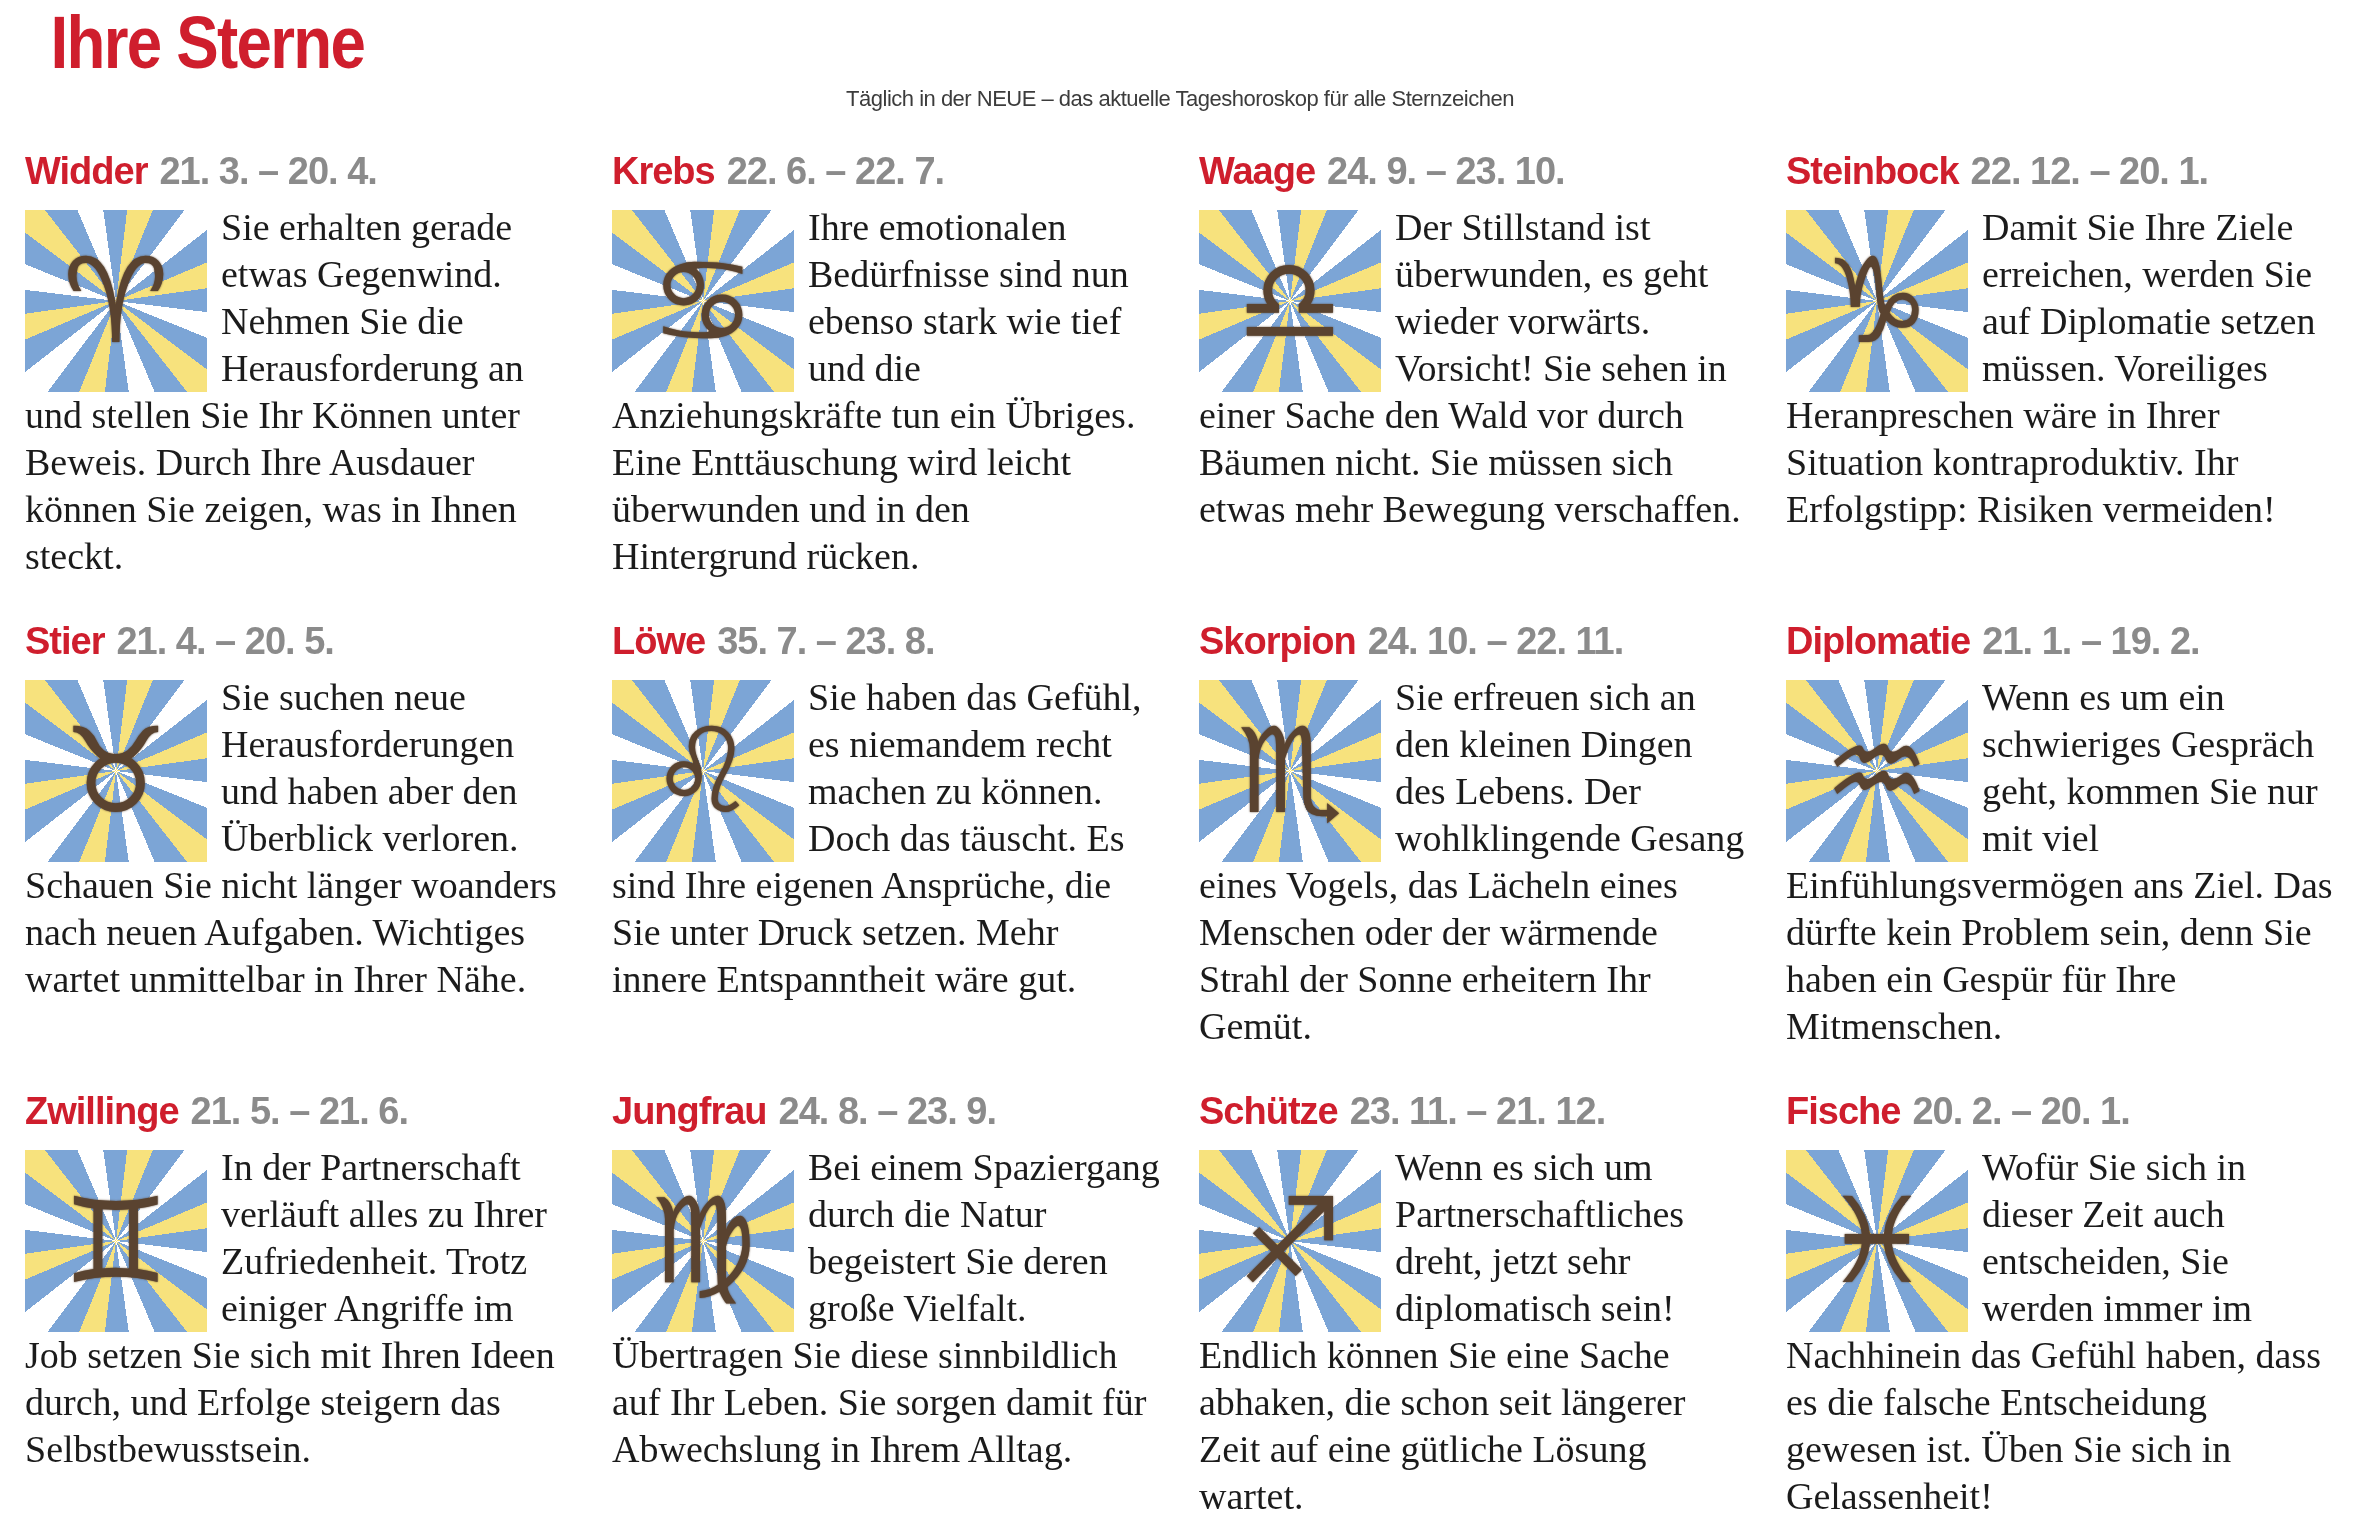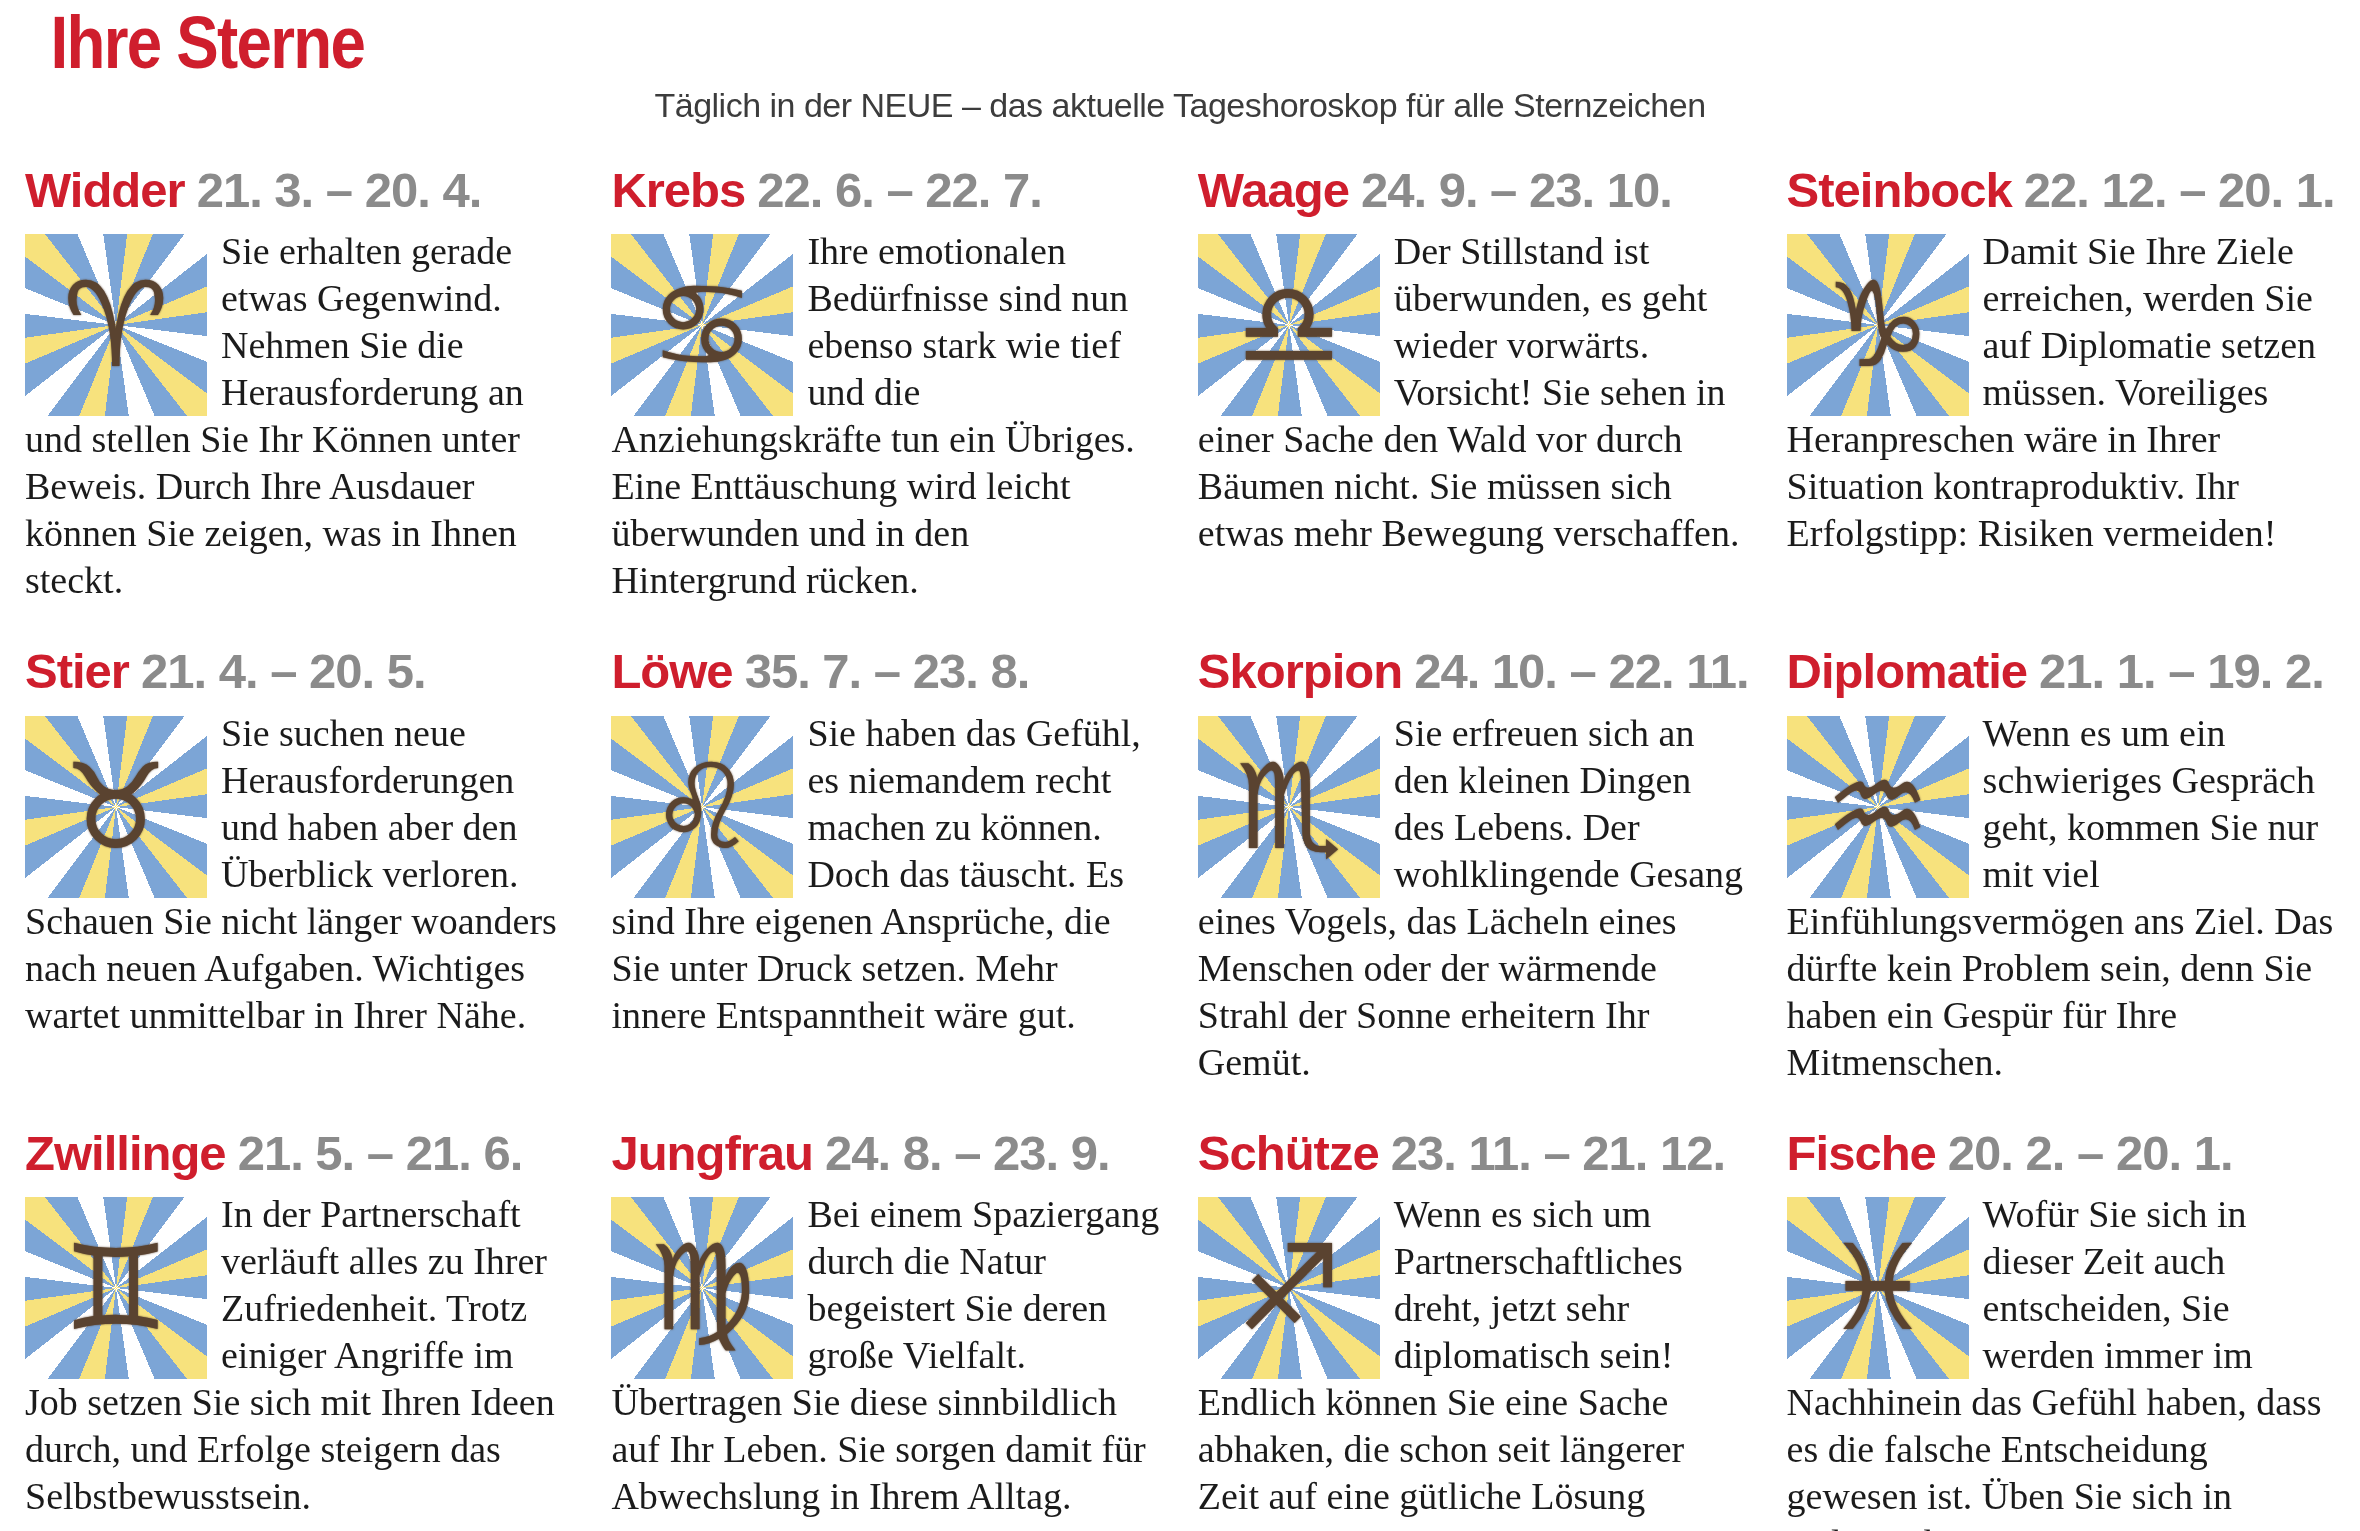--- a/index.html
+++ b/index.html
@@ -1,23 +1,23 @@
 <!DOCTYPE html>
 <html lang="de"><head>
 <meta charset="utf-8">
 <style>
   html,body{margin:0;padding:0;background:#ffffff;}
   body{width:2360px;height:1531px;overflow:hidden;font-family:"Liberation Sans",sans-serif;}
   .page{padding:4px 25px 0 25px;}
   .title{text-align:left;margin:2px 0 6px 0;}
   .title .t-inner{display:inline-block;color:#cf1e2d;font-weight:800;font-size:74px;
     letter-spacing:-2px;transform:scaleX(.86);transform-origin:center;line-height:1.0;}
-  .subtitle{text-align:center;color:#3c3c3c;font-size:34px;letter-spacing:-.5px;margin:0 0 40px 0;}
+  .subtitle{text-align:center;color:#3c3c3c;font-size:22px;letter-spacing:-.5px;margin:0 0 40px 0;}
   .grid{display:grid;grid-template-columns:repeat(4,1fr);column-gap:38px;row-gap:42px;}
-  .sign-header{font-weight:700;font-size:49px;letter-spacing:-1px;margin:0 0 12px 0;white-space:nowrap;line-height:1.05;}
+  .sign-header{font-weight:700;font-size:38px;letter-spacing:-1px;margin:0 0 12px 0;white-space:nowrap;line-height:1.05;}
   .sign-name{color:#cf1e2d;margin-right:12px;}
   .sign-dates{color:#8b8b8b;}
   .sign-text-wrap{font-family:"Liberation Serif","DejaVu Serif",serif;font-size:38px;line-height:47px;
     color:#1b1b1b;text-align:left;}
   .zodiac-icon{float:left;width:182px;height:182px;margin:6px 14px 0 0;
     background-color:#7ca5d6;
     background-image:repeating-conic-gradient(from 7deg,
       #f7e27d 0deg 15deg, #7ca5d6 15deg 30deg,
       #ffffff 30deg 45deg, #7ca5d6 45deg 60deg);
     display:flex;align-items:center;justify-content:center;}

